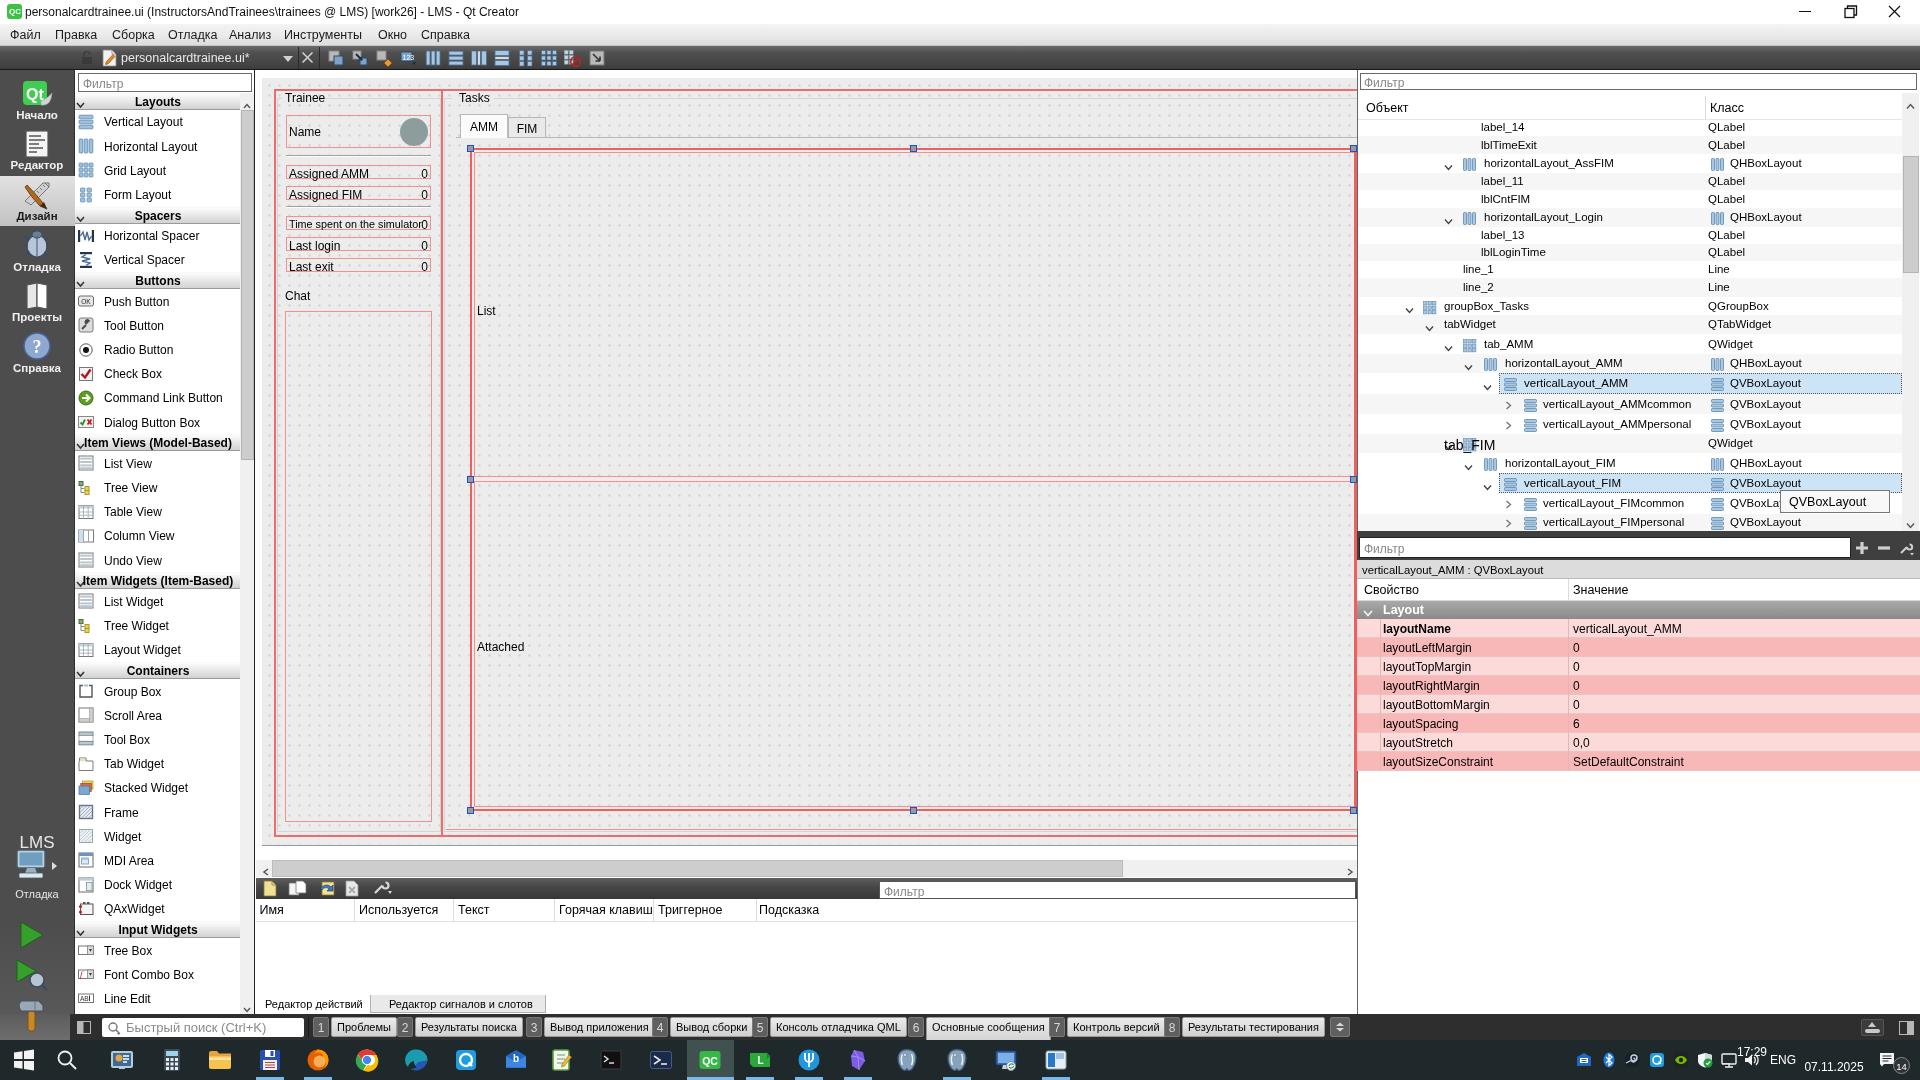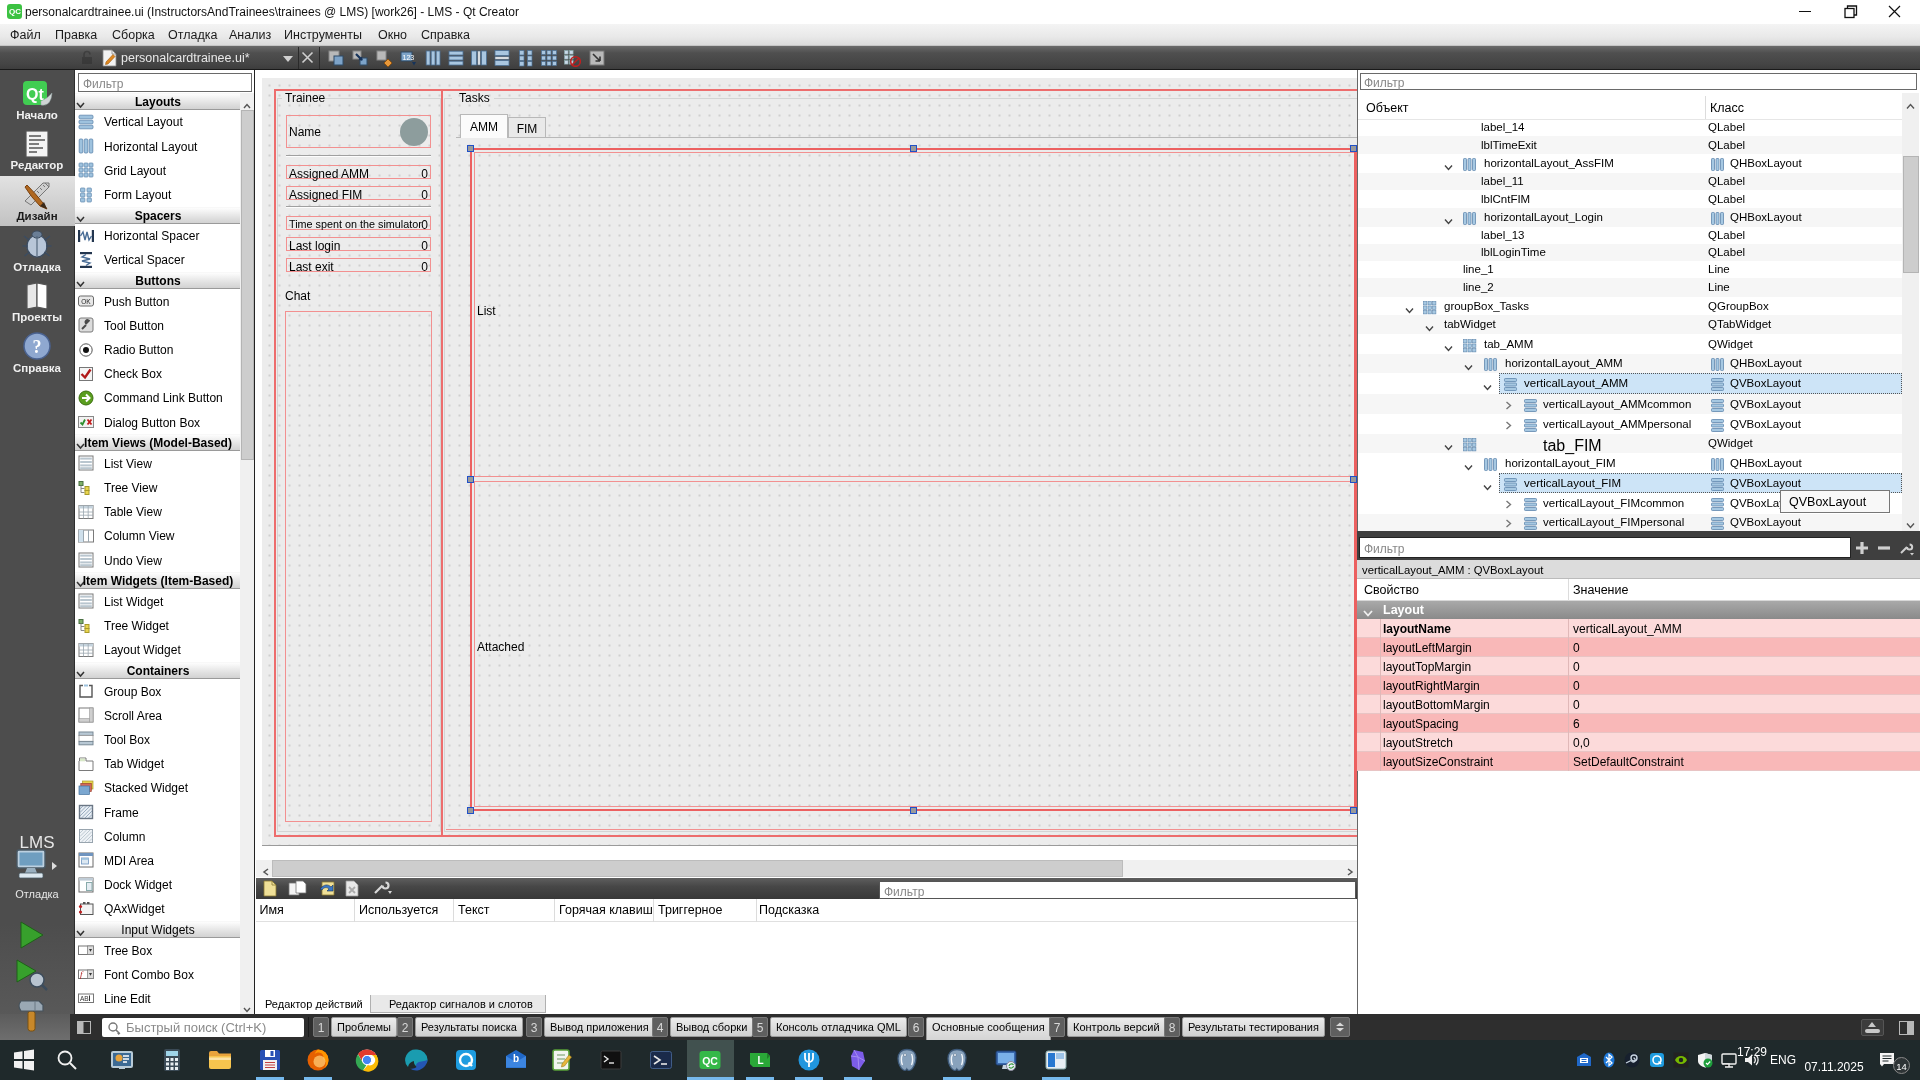--- a/index.html
+++ b/index.html
@@ -382,21 +382,21 @@
 <div class="txt" style="left:104px;top:807px;font-size:12px;color:#000">Frame</div>
 <div class="abs" style="left:77px;top:827px"><svg width="18" height="18" viewBox="0 0 18 18" style="">
       <rect x="2.5" y="2.5" width="13" height="13" fill="#eef2f6" stroke="#98a4ae" stroke-width="1"></rect>
       <path d="M6 3 L3 6" stroke="#b8c4ce" stroke-width="0.9"></path>
       <path d="M9.5 3 L3 9.5" stroke="#b8c4ce" stroke-width="0.9"></path>
       <path d="M13.0 3 L3 13.0" stroke="#b8c4ce" stroke-width="0.9"></path>
       <path d="M15 4.5 L4.5 15" stroke="#b8c4ce" stroke-width="0.9"></path>
       <path d="M15 8.0 L8.0 15" stroke="#b8c4ce" stroke-width="0.9"></path>
       <path d="M15 11.5 L11.5 15" stroke="#b8c4ce" stroke-width="0.9"></path>
     </svg></div>
-<div class="txt" style="left:104px;top:831px;font-size:12px;color:#000">Column</div>
+<div class="txt" style="left:104px;top:831px;font-size:12px;color:#000">Widget</div>
 <div class="abs" style="left:77px;top:851px"><svg width="18" height="18" viewBox="0 0 18 18" style="">
       <rect x="2" y="2" width="14" height="14" fill="#fff" stroke="#6a6a6a"></rect>
       <rect x="2" y="2" width="14" height="3" fill="#6f94bf"></rect>
       <rect x="4.5" y="7" width="7" height="6" fill="#dce8f2" stroke="#6f94bf" stroke-width="0.8"></rect>
       <rect x="4.5" y="7" width="7" height="1.8" fill="#9ec2de"></rect>
     </svg></div>
 <div class="txt" style="left:104px;top:855px;font-size:12px;color:#000">MDI Area</div>
 <div class="abs" style="left:77px;top:876px"><svg width="18" height="18" viewBox="0 0 18 18" style="">
       <rect x="2" y="2" width="14" height="14" fill="#fff" stroke="#6a6a6a"></rect>
       <rect x="2" y="2" width="14" height="2.6" fill="#c0ccd6"></rect>
@@ -408,21 +408,21 @@
       <circle cx="3.5" cy="6.5" r="1.6" fill="#c02020"></circle>
       <circle cx="3.5" cy="12" r="1.6" fill="#c02020"></circle>
       <rect x="6" y="2" width="2.5" height="2" fill="#555"></rect>
       <rect x="10" y="2" width="2.5" height="2" fill="#555"></rect>
     </svg></div>
 <div class="txt" style="left:104px;top:903px;font-size:12px;color:#000">QAxWidget</div>
 <div class="abs" style="left:75px;top:921px;width:166px;height:17px;background:linear-gradient(#fdfdfd,#dedede 70%,#d2d2d2);border-top:1px solid #f8f8f8;border-bottom:1px solid #9a9a9a"></div>
 <div class="abs" style="left:76px;top:926px;width:8px;height:8px"><svg width="9" height="8" viewBox="0 0 9 8" style="">
       <path d="M1 2 L4.5 6 L8 2" stroke="#333" stroke-width="1.5" fill="none"></path>
     </svg></div>
-<div class="txt" style="left:158px;top:924px;transform:translateX(-50%);font-size:12px;font-weight:normal;color:#000">Input Widgets</div>
+<div class="txt" style="left:158px;top:924px;transform:translateX(-50%);font-size:12px;font-weight:bold;color:#000">Input Widgets</div>
 <div class="abs" style="left:77px;top:941px"><svg width="18" height="18" viewBox="0 0 18 18" style="">
       <rect x="1.5" y="5" width="15" height="8.5" fill="#fff" stroke="#777"></rect>
       <rect x="10.5" y="5" width="6" height="8.5" fill="#dcdcdc" stroke="#777" stroke-width="0.7"></rect>
       <path d="M12 8 L15 8 L13.5 10.8 Z" fill="#333"></path>
     </svg></div>
 <div class="txt" style="left:104px;top:945px;font-size:12px;color:#000">Tree Box</div>
 <div class="abs" style="left:77px;top:965px"><svg width="18" height="18" viewBox="0 0 18 18" style="">
       <rect x="1.5" y="5" width="15" height="8.5" fill="#fff" stroke="#777"></rect>
       <rect x="10.5" y="5" width="6" height="8.5" fill="#dcdcdc" stroke="#777" stroke-width="0.7"></rect>
       <path d="M12 8 L15 8 L13.5 10.8 Z" fill="#333"></path>
@@ -715,21 +715,21 @@
       <rect x="1.5" y="1.5" width="3.4" height="3.4" fill="#a6c8e2" stroke="#5f87ad" stroke-width="0.6"></rect>
       <rect x="1.5" y="6" width="3.4" height="3.4" fill="#a6c8e2" stroke="#5f87ad" stroke-width="0.6"></rect>
       <rect x="1.5" y="10.5" width="3.4" height="3.4" fill="#a6c8e2" stroke="#5f87ad" stroke-width="0.6"></rect>
       <rect x="6" y="1.5" width="3.4" height="3.4" fill="#a6c8e2" stroke="#5f87ad" stroke-width="0.6"></rect>
       <rect x="6" y="6" width="3.4" height="3.4" fill="#a6c8e2" stroke="#5f87ad" stroke-width="0.6"></rect>
       <rect x="6" y="10.5" width="3.4" height="3.4" fill="#a6c8e2" stroke="#5f87ad" stroke-width="0.6"></rect>
       <rect x="10.5" y="1.5" width="3.4" height="3.4" fill="#a6c8e2" stroke="#5f87ad" stroke-width="0.6"></rect>
       <rect x="10.5" y="6" width="3.4" height="3.4" fill="#a6c8e2" stroke="#5f87ad" stroke-width="0.6"></rect>
       <rect x="10.5" y="10.5" width="3.4" height="3.4" fill="#a6c8e2" stroke="#5f87ad" stroke-width="0.6"></rect>
     </svg></div>
-<div class="txt" style="left:1543px;top:438px;font-size:16px">tab_FIM</div>
+<div class="txt" style="left:1444px;top:438px;font-size:14px">tab_FIM</div>
 <div class="txt" style="left:1708px;top:438px;font-size:11.5px">QWidget</div>
 <div class="abs" style="left:1464px;top:460px"><svg width="9" height="7" viewBox="0 0 9 7" style="">
       <path d="M1 1.5 L4.5 5.5 L8 1.5" stroke="#444" stroke-width="1.4" fill="none"></path>
     </svg></div>
 <div class="abs" style="left:1483px;top:457px"><svg width="15" height="15" viewBox="0 0 15 15" style="vertical-align:-3px">
       <rect x="1.5" y="1.5" width="3" height="12" rx="0.8" fill="#a6c8e2" stroke="#5f87ad" stroke-width="0.8"></rect>
       <rect x="6" y="1.5" width="3" height="12" rx="0.8" fill="#a6c8e2" stroke="#5f87ad" stroke-width="0.8"></rect>
       <rect x="10.5" y="1.5" width="3" height="12" rx="0.8" fill="#a6c8e2" stroke="#5f87ad" stroke-width="0.8"></rect>
     </svg></div>
 <div class="txt" style="left:1505px;top:458px;font-size:11.5px">horizontalLayout_FIM</div>

